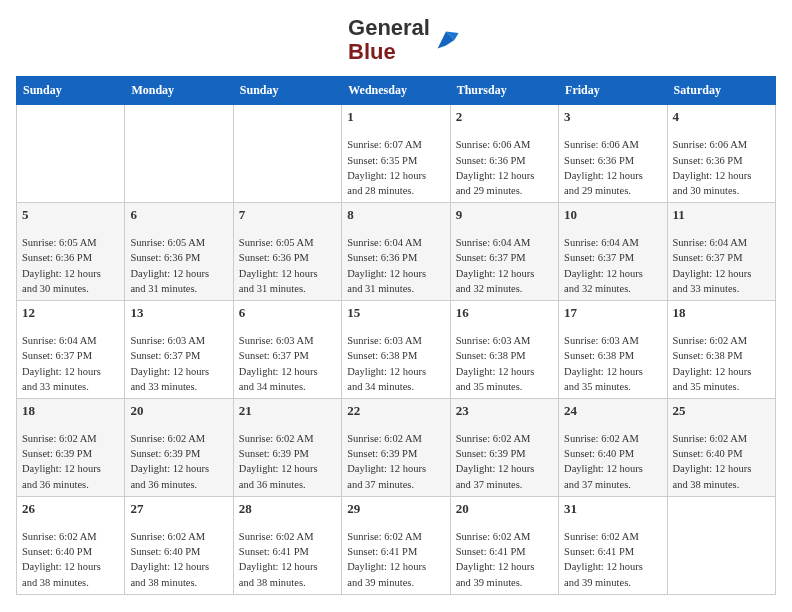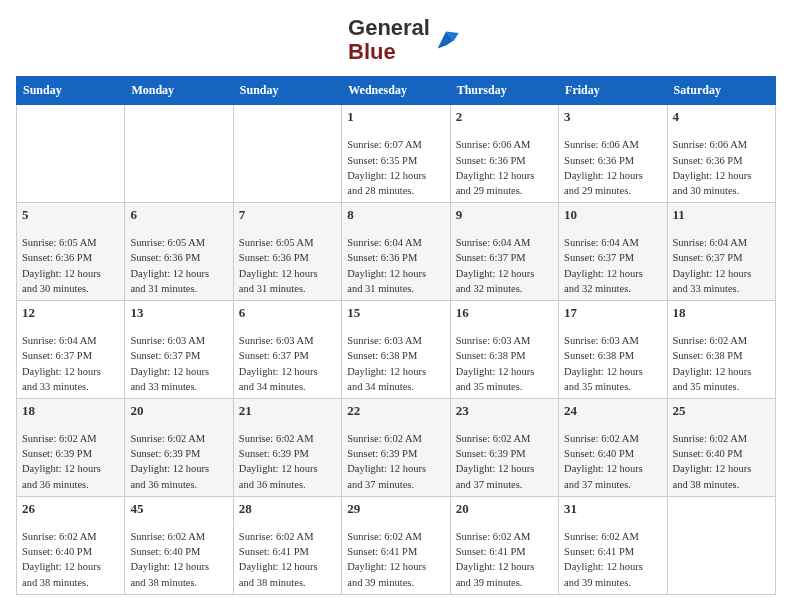--- a/index.html
+++ b/index.html
@@ -313,21 +313,21 @@
       </tr>
       <tr>
         <td>
           <span class="day-num">26</span>
           <div class="day-info" style="white-space: pre-line;">Sunrise: 6:02 AM
 Sunset: 6:40 PM
 Daylight: 12 hours
 and 38 minutes.</div>
         </td>
         <td>
-          <span class="day-num">45</span>
+          <span class="day-num">27</span>
           <div class="day-info" style="white-space: pre-line;">Sunrise: 6:02 AM
 Sunset: 6:40 PM
 Daylight: 12 hours
 and 38 minutes.</div>
         </td>
         <td>
           <span class="day-num">28</span>
           <div class="day-info" style="white-space: pre-line;">Sunrise: 6:02 AM
 Sunset: 6:41 PM
 Daylight: 12 hours

